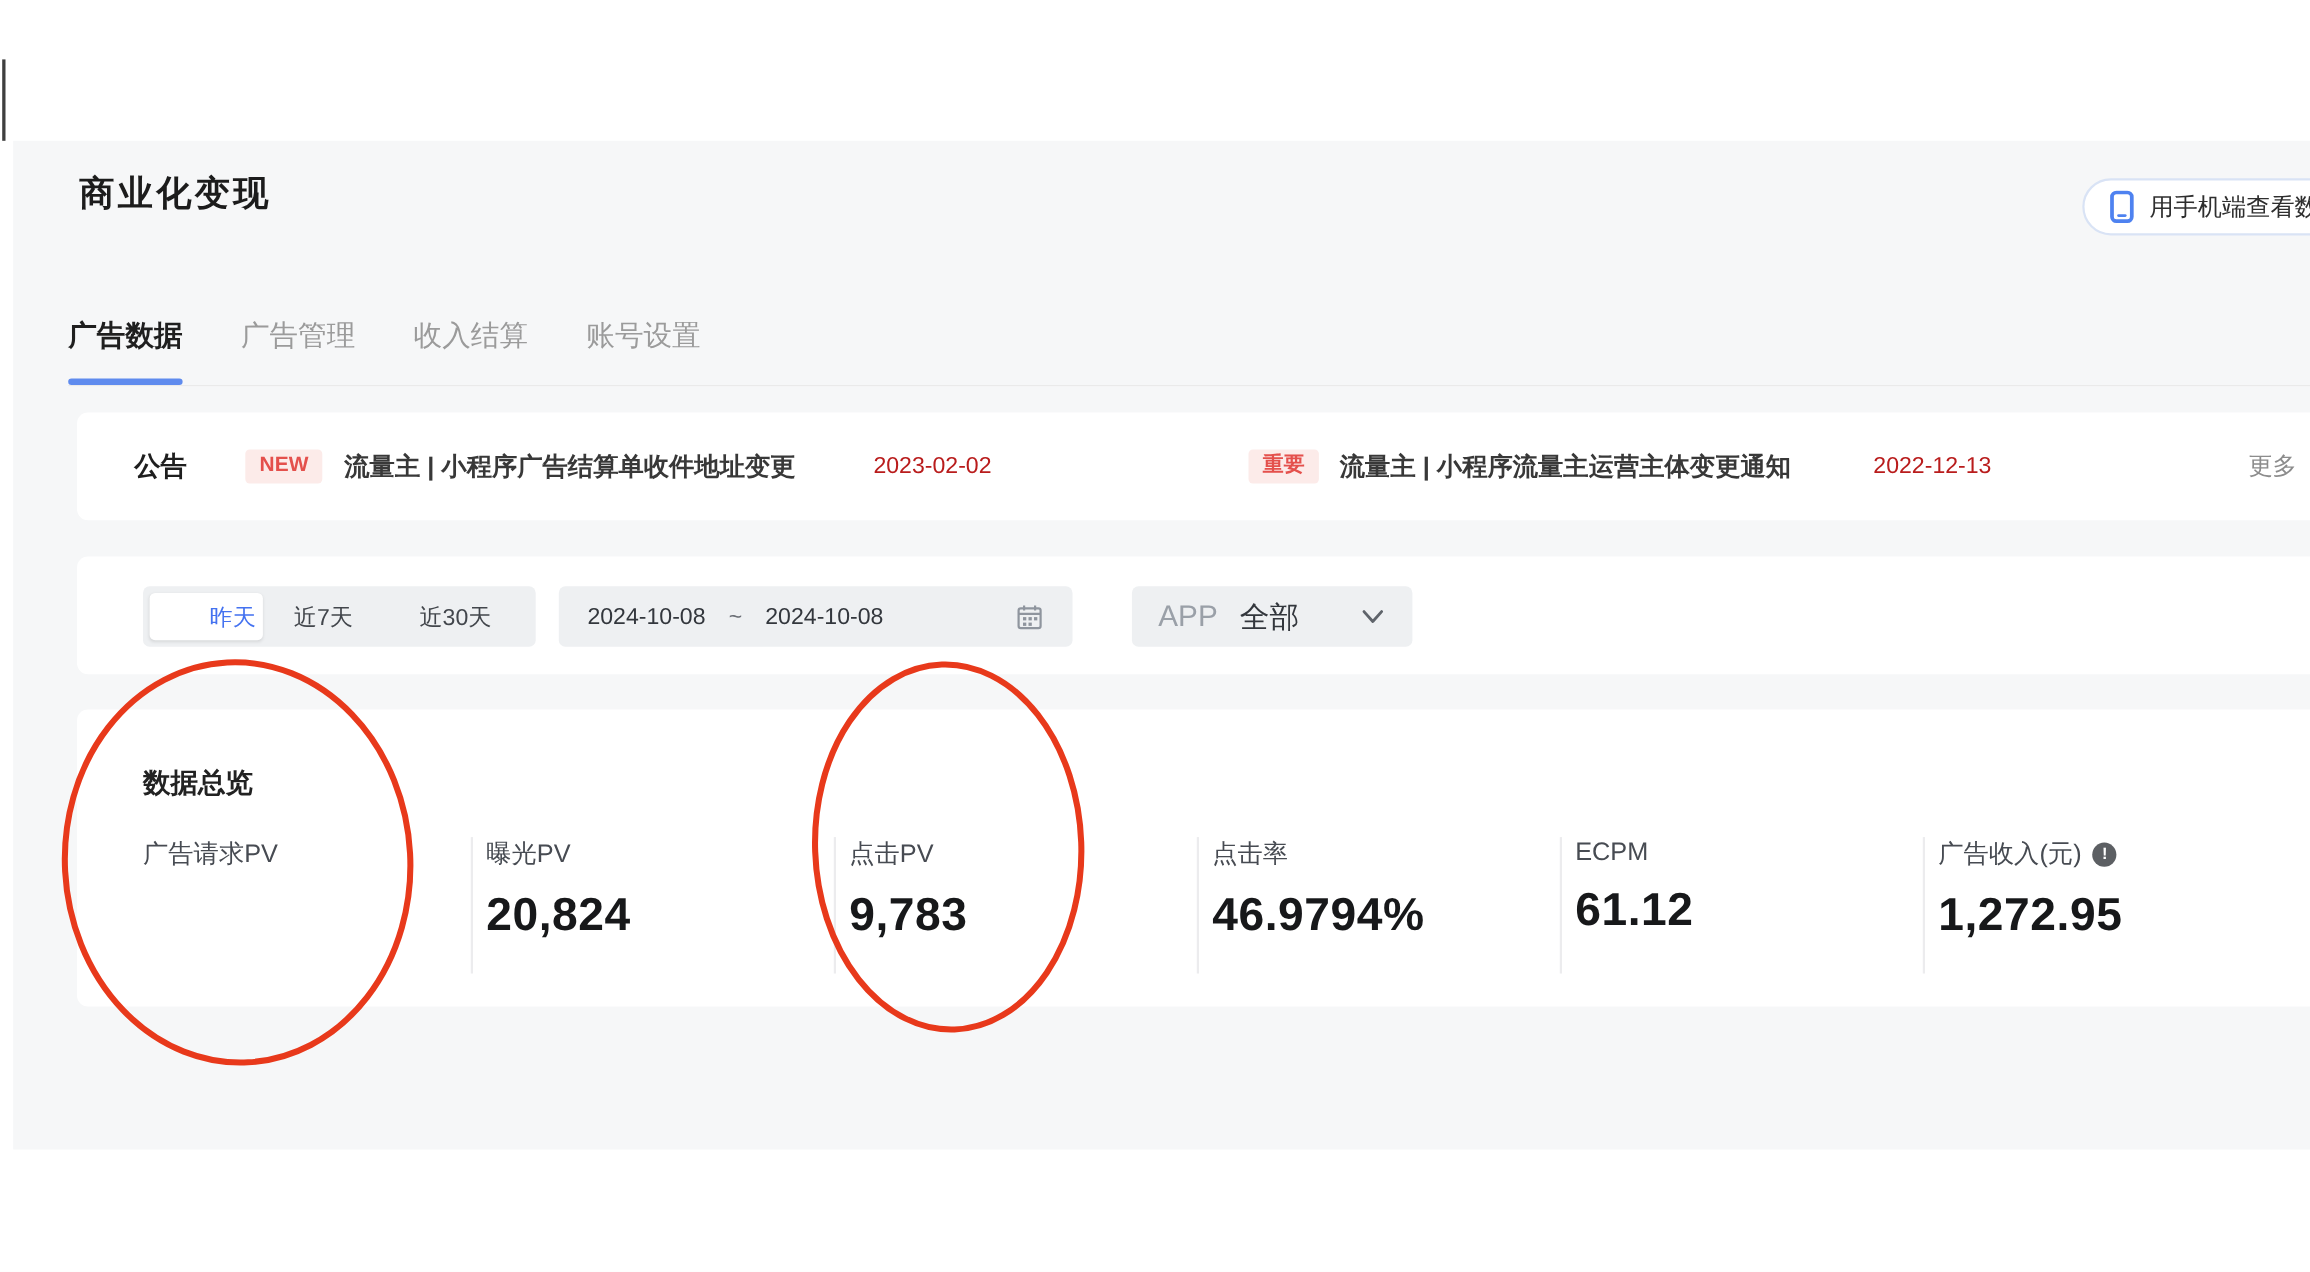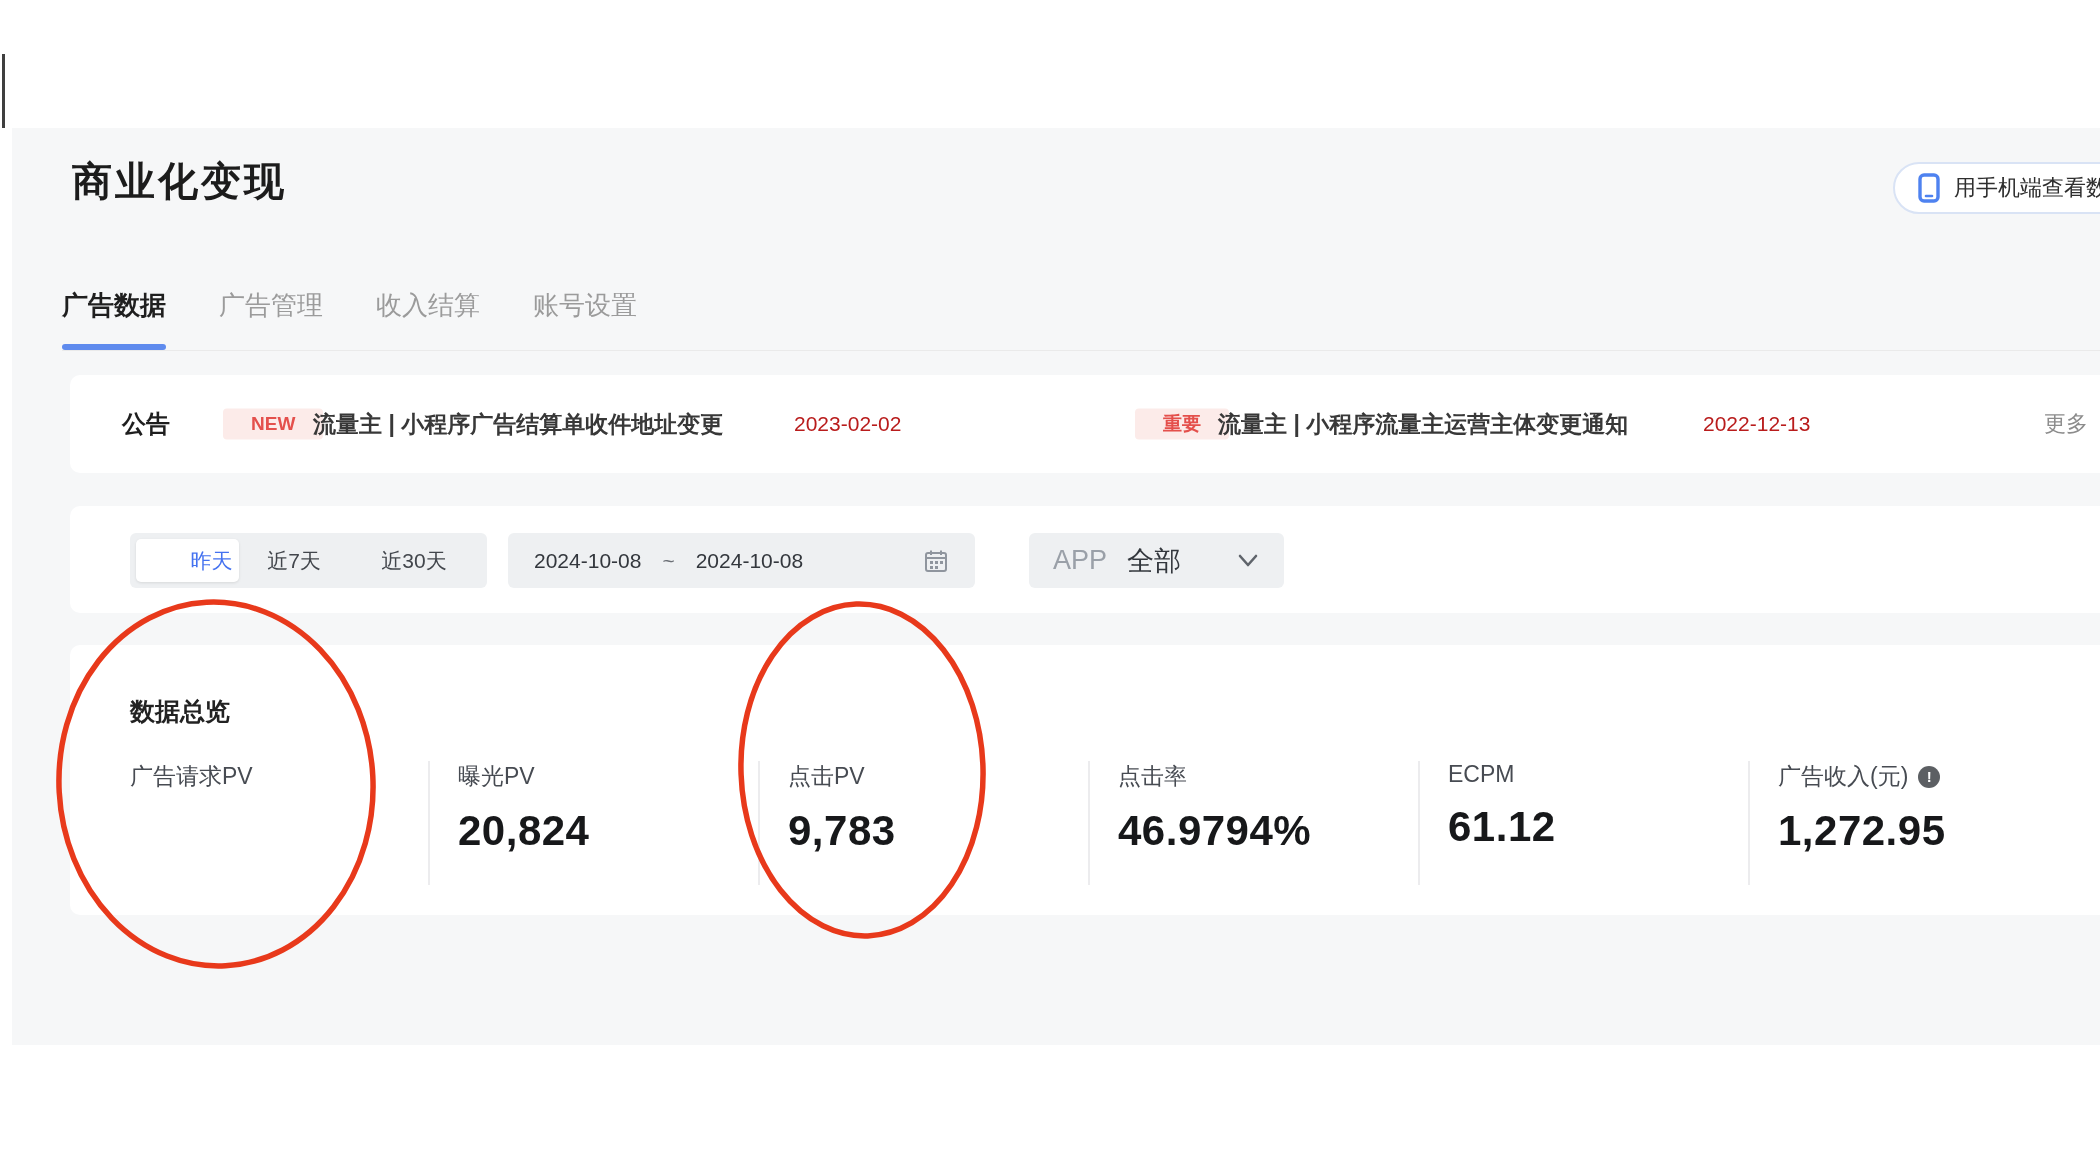--- a/index.html
+++ b/index.html
@@ -12,21 +12,21 @@
   }
 
   
   .edge-tick { position:absolute; left:2px; top:54px; width:3px; height:74px; background:#3f3f3f; }
 
   
   .page-bg { position:absolute; left:12px; top:128px; width:2088px; height:917px; background:#f6f7f8; }
 
   .page-title {
     position:absolute; left:72px; top:154px;
-    font-size:40px; font-weight:bold; color:#1c1c1c; letter-spacing:3px;
+    font-size:32px; font-weight:bold; color:#1c1c1c; letter-spacing:3px;
   }
 
   .phone-btn {
     position:absolute; left:1893px; top:162px; height:52px; width:280px;
     background:#ffffff; border:2px solid #d9e3f5; border-radius:26px;
     display:flex; align-items:center; gap:13px; padding:0 22px;
     font-size:22px; color:#2e2e2e; white-space:nowrap; cursor:pointer;
   }
   .phone-btn svg { flex:0 0 auto; }
 
@@ -36,21 +36,21 @@
   .tab-underline { position:absolute; left:62px; top:344px; width:104px; height:6px; background:#5f8bee; border-radius:3px; }
   .tab-baseline { position:absolute; left:62px; top:350px; width:2038px; height:1px; background:#eaeaea; }
 
   .card { position:absolute; left:70px; width:2030px; background:#ffffff; border-radius:10px 0 0 10px; }
 
   
   .announce-card { top:375px; height:98px; }
   .announce-card > * { position:absolute; top:50%; transform:translateY(-50%); white-space:nowrap; }
   .announce-label { left:52px; font-size:24px; font-weight:bold; color:#1e1e1e; }
   .badge {
-    display:inline-block; padding:5px 28px; border-radius:4px;
+    display:inline-block; padding:5px 13px; border-radius:4px;
     background:#fcebe9; color:#e4504c; font-size:19px; font-weight:bold; line-height:1.1;
   }
   .badge-1 { left:153px; }
   .badge-2 { left:1065px; }
   .announce-title { font-size:23px; font-weight:600; color:#383838; cursor:pointer; }
   .announce-title-1 { left:243px; }
   .announce-title-2 { left:1148px; }
   .announce-date { font-size:21px; color:#b91c1c; }
   .announce-date-1 { left:724px; }
   .announce-date-2 { left:1633px; }
@@ -78,21 +78,21 @@
   .app-value { color:#33373d; margin-left:20px; }
   .app-pill svg { margin-left:auto; }
 
   
   .overview-card { top:645px; height:270px; }
   .section-title { position:absolute; left:60px; font-size:25px; font-weight:bold; color:#222; }
   .overview-title { top:50px; }
   .metrics-row { position:absolute; left:0; top:116px; width:100%; display:flex; padding-left:60px; }
   .metric { min-height:124px; }
   .metric.first { width:298px; }
-  .metric.sep { width:330px; border-left:2px solid #ececee; padding-left:28px; }
+  .metric.sep { width:330px; border-left:2px solid #ececee; padding-left:12px; }
   .metric-label { display:flex; align-items:center; font-size:23px; color:#474b52; }
   .metric-value { margin-top:15px; font-size:42px; font-weight:bold; color:#17181a; letter-spacing:0.5px; }
   .info-icon {
     display:inline-flex; align-items:center; justify-content:center;
     width:22px; height:22px; border-radius:50%; background:#5c5f63; color:#fff;
     font-size:15px; font-weight:bold; margin-left:10px; cursor:pointer;
   }
 
   
   .trend-card { top:945px; height:111px; }

